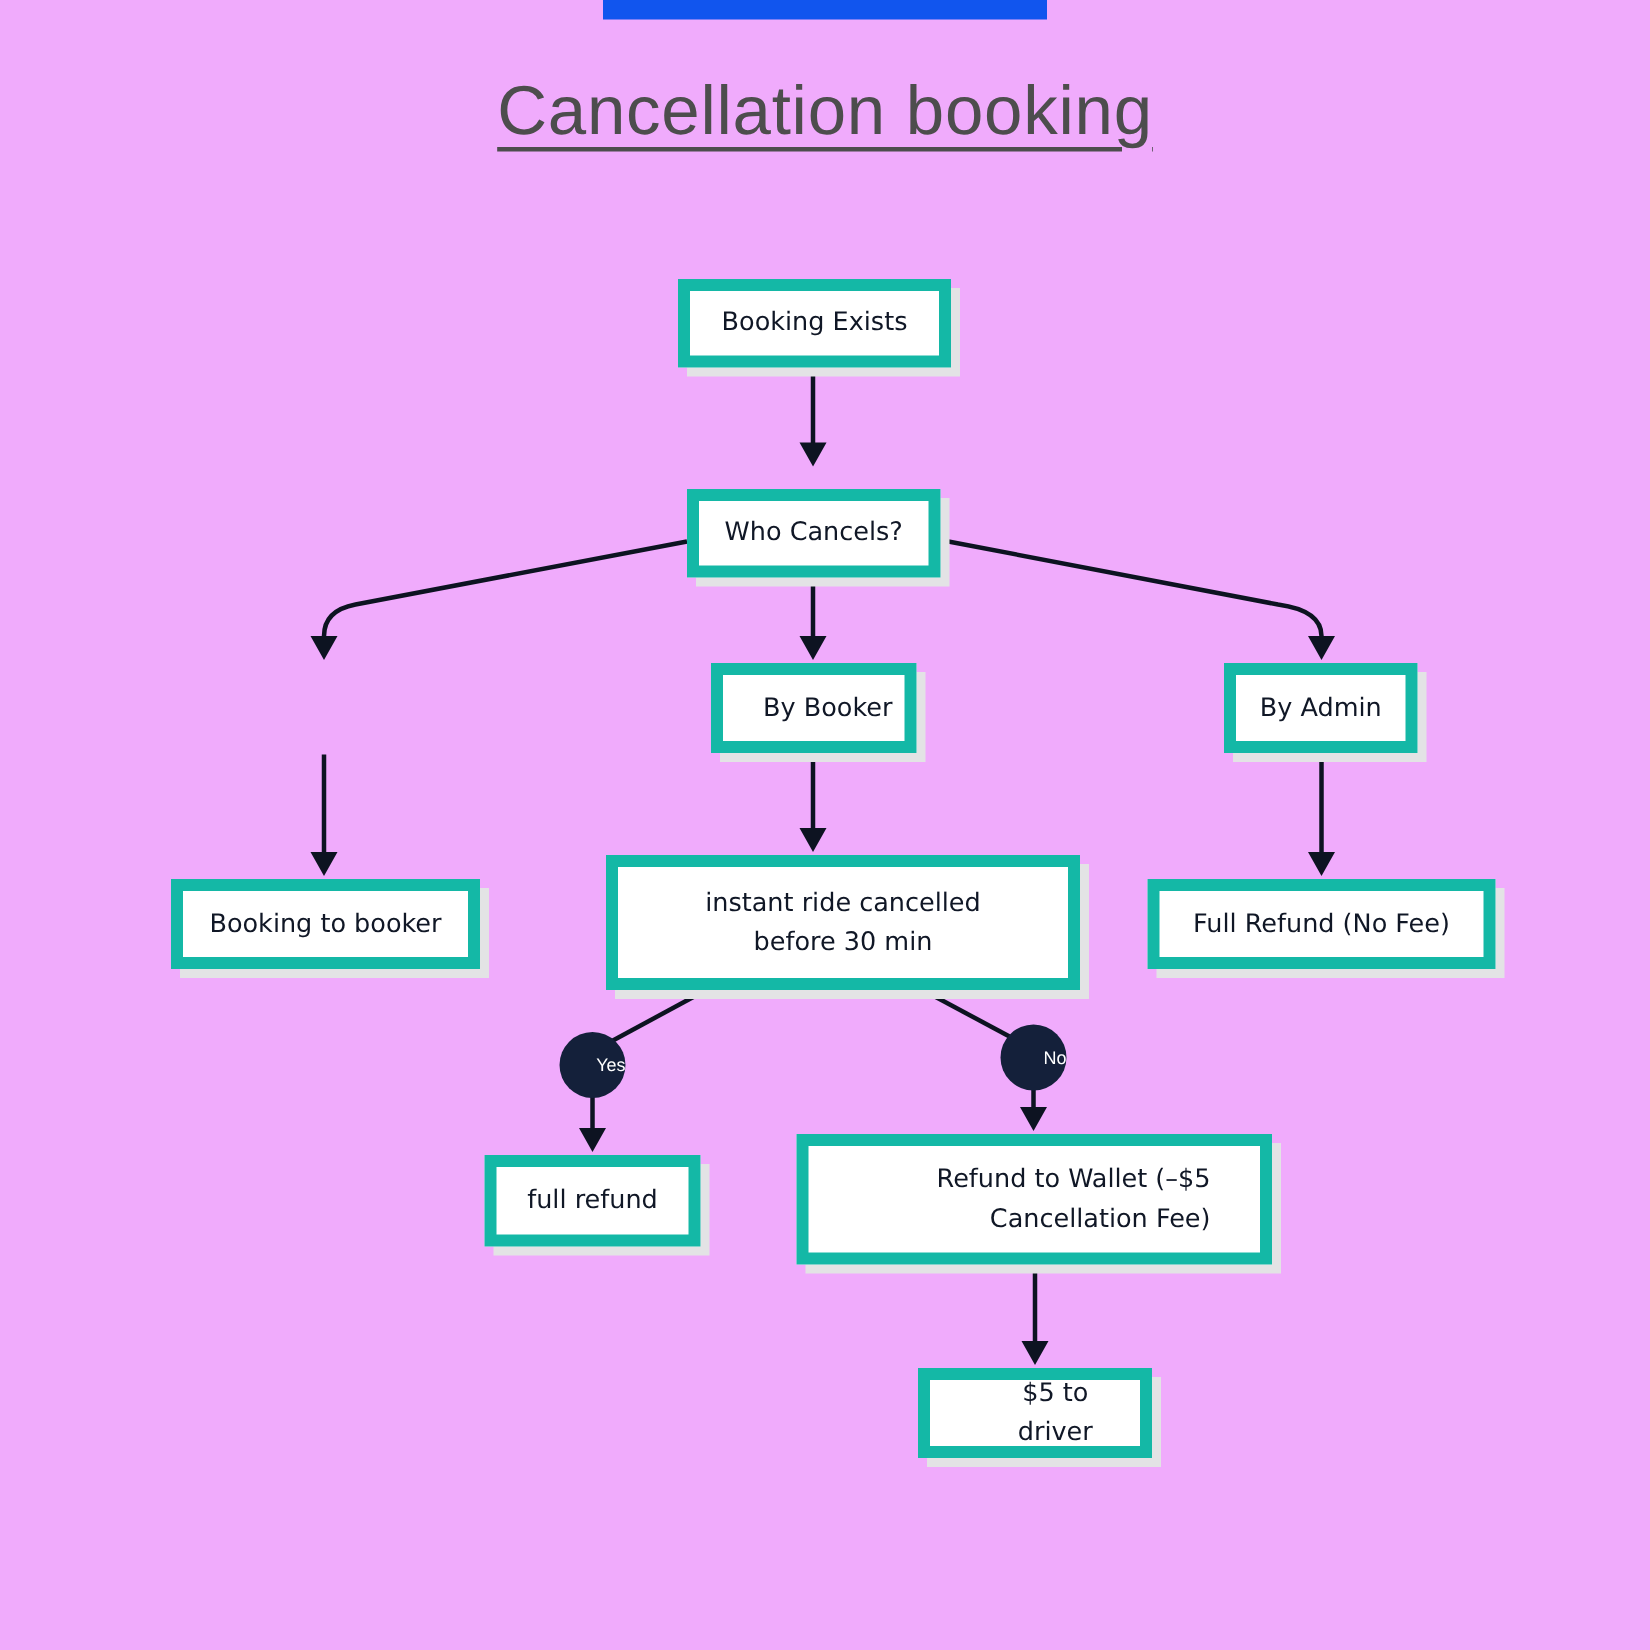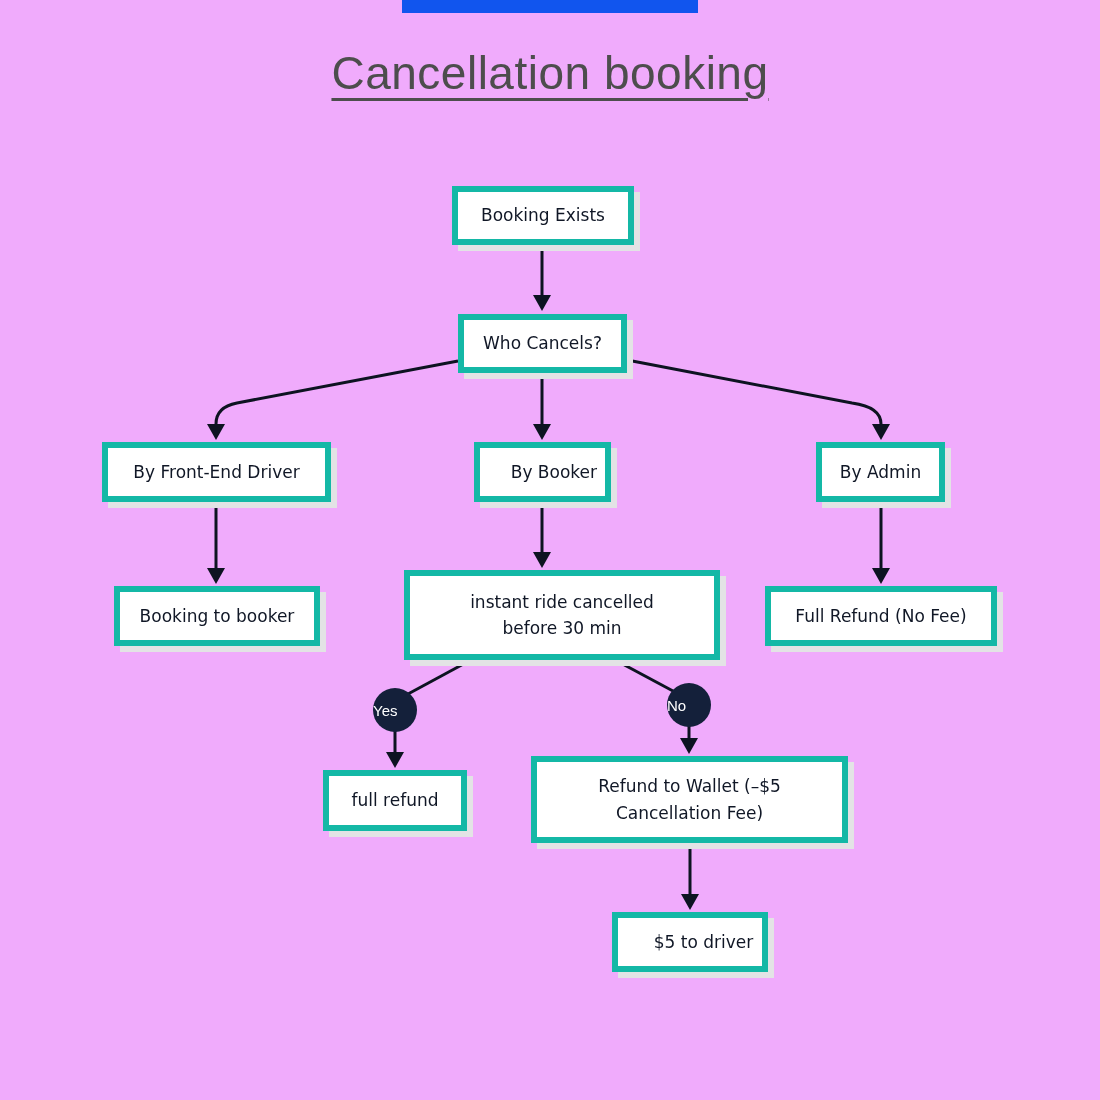--- a/index.html
+++ b/index.html
@@ -31,54 +31,54 @@
   }
   svg.connectors {
     position: absolute;
     left: 0; top: 0;
     pointer-events: none;
   }
   .node {
     position: absolute;
     box-sizing: border-box;
     background: #ffffff;
-    border: 6px solid #14b8a6;
+    border: 8px solid #14b8a6;
     box-shadow: 6px 6px 0 #e3e3e5;
     display: flex;
     align-items: center;
     justify-content: center;
     text-align: center;
     font-size: 17px;
     line-height: 1.55;
     color: #101726;
     padding: 0 8px;
   }
   .node span { display: inline-block; }
   .n-booking-exists   { left: 452px; top: 186px; width: 182px; height: 59px; }
-  .n-who-cancels      { left: 458px; top: 314px; width: 169px; height: 59px; }
+  .n-who-cancels      { left: 458px; top: 326px; width: 169px; height: 59px; }
   .n-by-driver        { left: 102px; top: 442px; width: 229px; height: 60px; }
   .n-by-booker        { left: 474px; top: 442px; width: 137px; height: 60px; justify-content: flex-end; }
   .n-by-admin         { left: 816px; top: 442px; width: 129px; height: 60px; }
   .n-refund-booker    { left: 114px; top: 586px; width: 206px; height: 60px; }
   .n-instant-ride     { left: 404px; top: 570px; width: 316px; height: 90px; }
   .n-instant-ride span { max-width: 240px; }
   .n-full-refund-fee  { left: 765px; top: 586px; width: 232px; height: 60px; }
   .n-full-refund      { left: 323px; top: 770px; width: 144px; height: 61px; justify-content: center; }
   .n-refund-wallet    { left: 531px; top: 756px; width: 317px; height: 87px; }
-  .n-refund-wallet span { max-width: 235px; }
+  .n-refund-wallet span { max-width: 235px; text-align: right; }
   .n-five-driver      { left: 612px; top: 912px; width: 156px; height: 60px; padding-left: 35px; }
   .decision {
     position: absolute;
     width: 44px; height: 44px;
     border-radius: 50%;
     display: flex;
     align-items: center;
-    justify-content: flex-start;
+    justify-content: flex-end;
     font-family: "Liberation Sans", sans-serif;
-    font-size: 15px;
+    font-size: 12px;
     color: #ffffff;
   }
   .d-yes { left: 373px; top: 688px; }
   .d-no  { left: 667px; top: 683px; }
 </style>
 </head>
 <body>
 
 <div class="stage">
 
@@ -116,23 +116,20 @@
   </svg>
 
   <div class="node n-booking-exists">
     <span>Booking Exists</span>
   </div>
 
   <div class="node n-who-cancels">
     <span>Who Cancels?</span>
   </div>
 
-  <div class="node n-by-driver">
-    <span>By Front-End Driver</span>
-  </div>
 
   <div class="node n-by-booker">
     <span>By Booker</span>
   </div>
 
   <div class="node n-by-admin">
     <span>By Admin</span>
   </div>
 
   <div class="node n-refund-booker">

